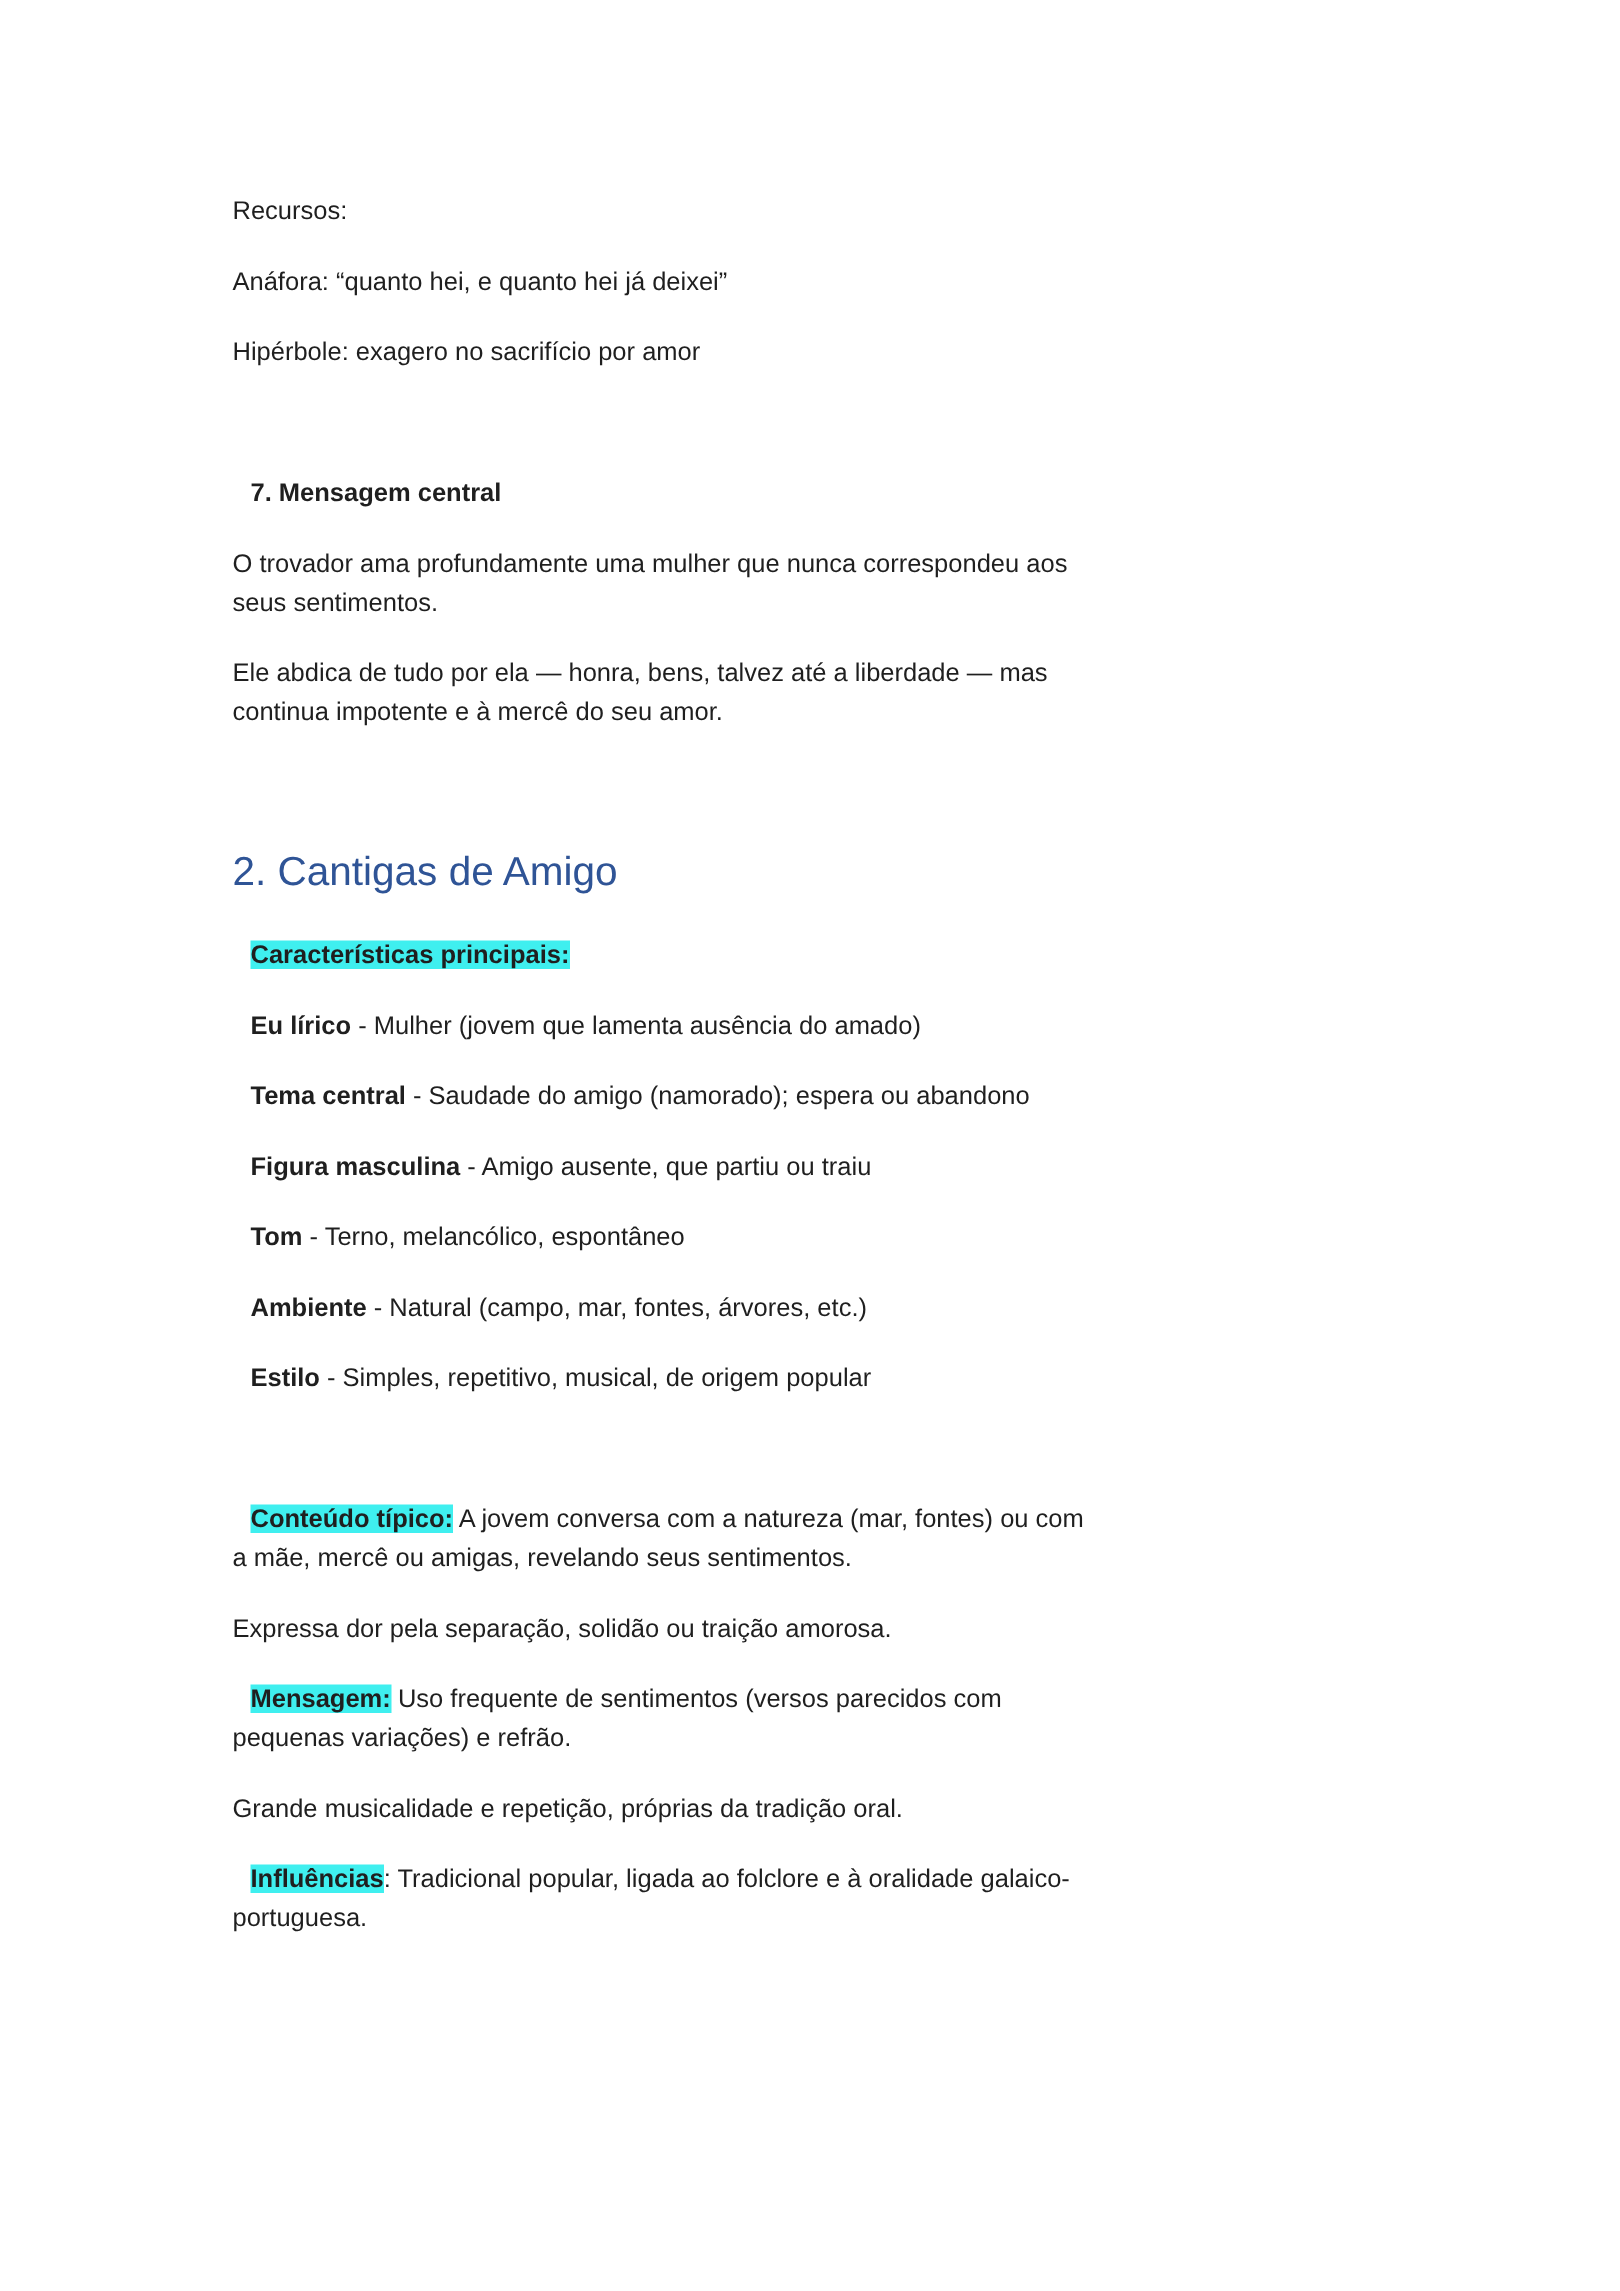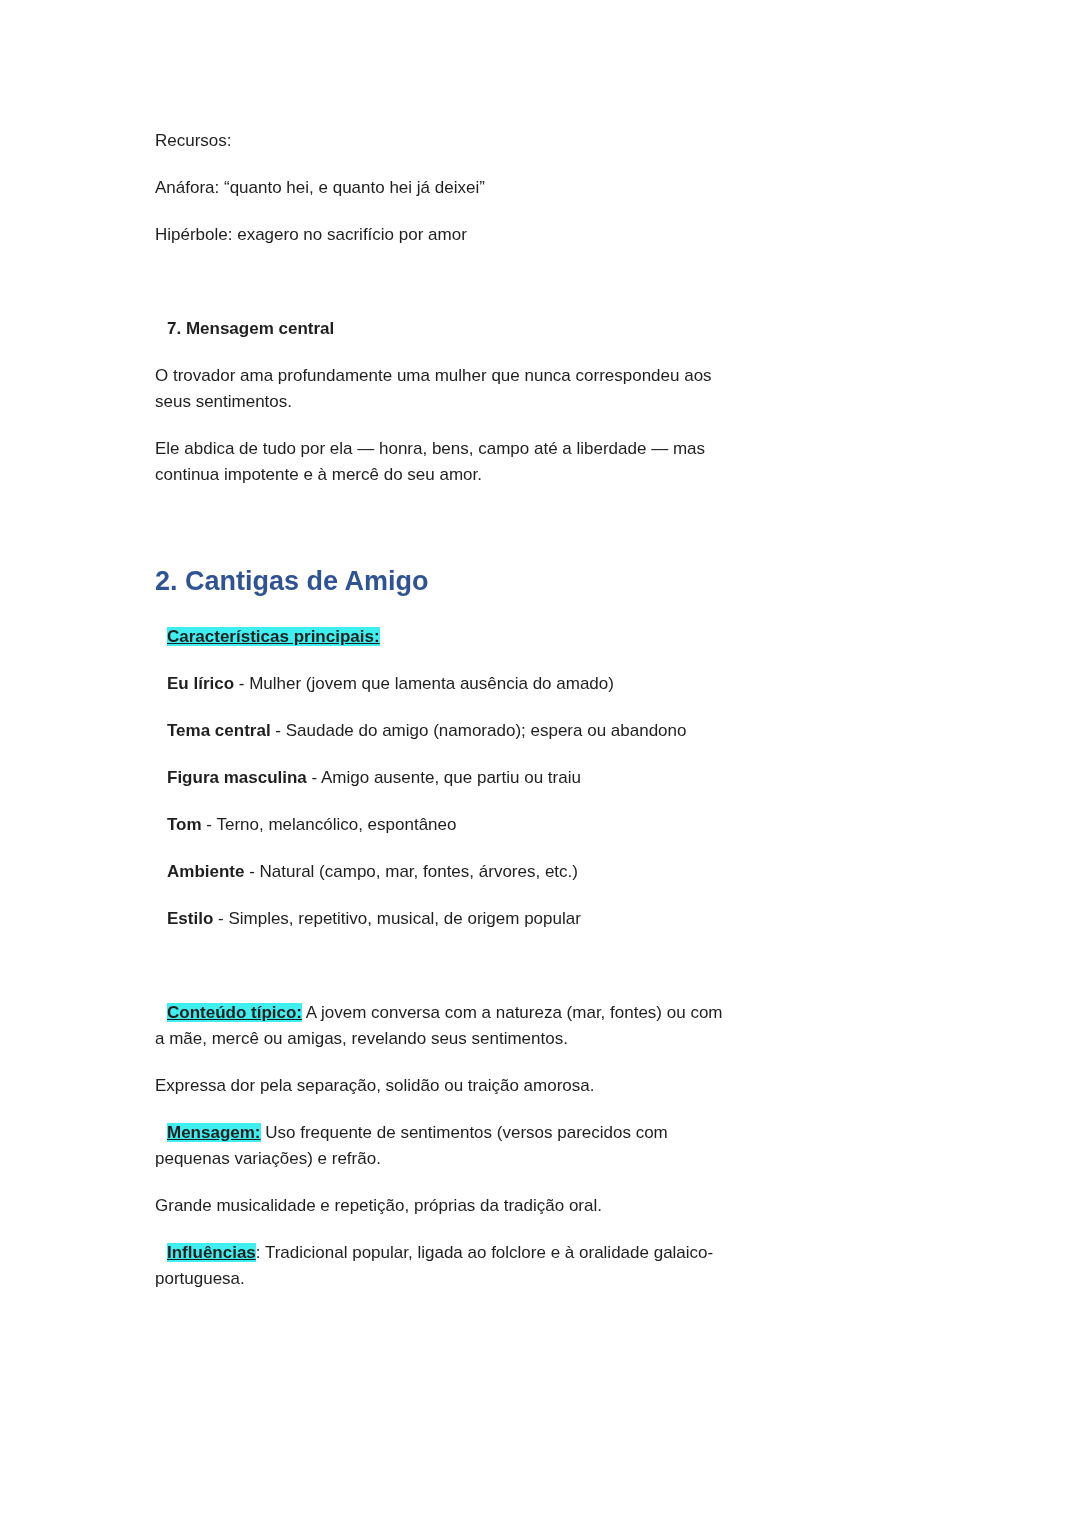--- a/index.html
+++ b/index.html
@@ -23,45 +23,44 @@
     font-size: 17px;
     line-height: 26px;
     color: #1f1f1f;
   }
   .doc-paragraph .bold {
     font-weight: 700;
     margin-left: 12px;
   }
   .doc-paragraph .highlight {
     background-color: var(--highlight, #3FEFEF);
-    text-decoration: underline;
   }
   .doc-heading {
     font-size: 27px;
     line-height: 34px;
-    font-weight: 700;
+    font-weight: 400;
     color: var(--heading, #2F5496);
     margin: 8px 0 26px 0;
   }
   .spacer {
     height: 47px;
   }
 </style>
 </head>
 <body>
 
 <div class="page" style="--heading: #2F5496; --highlight: #3FEFEF; background: rgb(255, 255, 255); color: rgb(31, 31, 31);">
   <div>
       <p class="doc-paragraph"><span>Recursos:</span></p>
       <p class="doc-paragraph"><span>Anáfora: “quanto hei, e quanto hei já deixei”</span></p>
       <p class="doc-paragraph"><span>Hipérbole: exagero no sacrifício por amor</span></p>
       <div class="spacer"></div>
       <p class="doc-paragraph"><span class="bold">7. Mensagem central</span></p>
       <p class="doc-paragraph"><span>O trovador ama profundamente uma mulher que nunca correspondeu aos seus sentimentos.</span></p>
-      <p class="doc-paragraph"><span>Ele abdica de tudo por ela — honra, bens, campo até a liberdade — mas continua impotente e à mercê do seu amor.</span></p>
+      <p class="doc-paragraph"><span>Ele abdica de tudo por ela — honra, bens, talvez até a liberdade — mas continua impotente e à mercê do seu amor.</span></p>
       <div class="spacer"></div>
       <h2 class="doc-heading">2. Cantigas de Amigo</h2>
       <p class="doc-paragraph"><span class="bold highlight">Características principais:</span></p>
       <p class="doc-paragraph"><span class="bold">Eu lírico</span><span> - Mulher (jovem que lamenta ausência do amado)</span></p>
       <p class="doc-paragraph"><span class="bold">Tema central</span><span> - Saudade do amigo (namorado); espera ou abandono</span></p>
       <p class="doc-paragraph"><span class="bold">Figura masculina</span><span> - Amigo ausente, que partiu ou traiu</span></p>
       <p class="doc-paragraph"><span class="bold">Tom</span><span> - Terno, melancólico, espontâneo</span></p>
       <p class="doc-paragraph"><span class="bold">Ambiente</span><span> - Natural (campo, mar, fontes, árvores, etc.)</span></p>
       <p class="doc-paragraph"><span class="bold">Estilo</span><span> - Simples, repetitivo, musical, de origem popular</span></p>
       <div class="spacer"></div>

